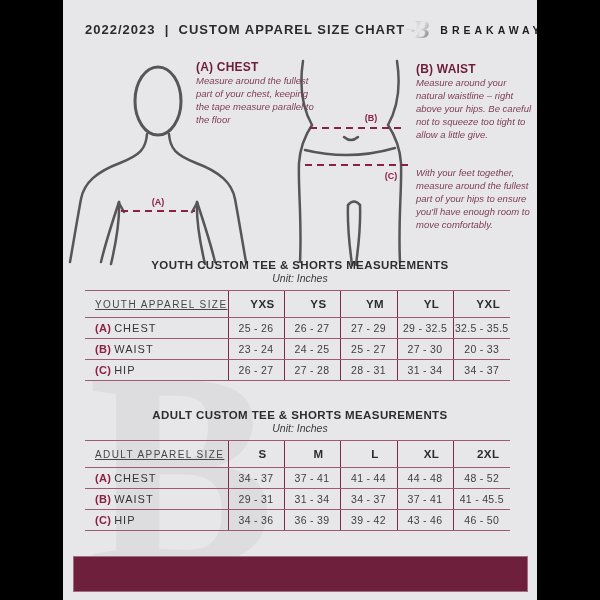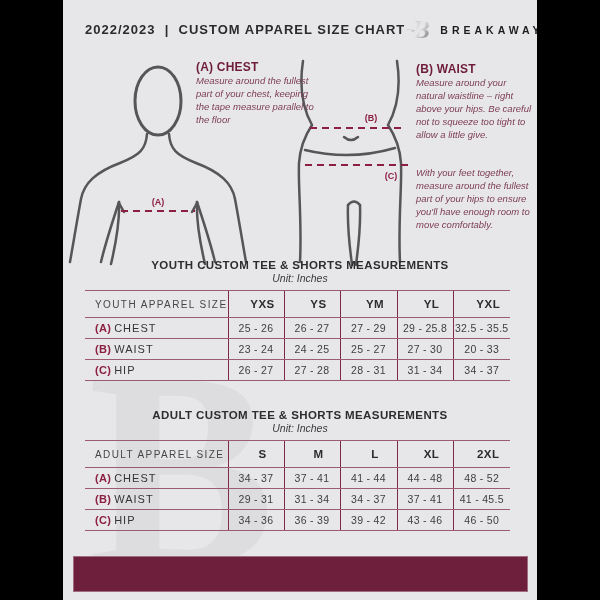--- a/index.html
+++ b/index.html
@@ -44,21 +44,21 @@
   
   .tbl-section{position:absolute;left:0;right:0;z-index:1;}
   .sec-youth{top:259px;}
   .sec-adult{top:409px;}
   .tbl-title{text-align:center;font-size:11.5px;font-weight:700;letter-spacing:0.4px;color:#2d2d2f;}
   .tbl-unit{text-align:center;font-size:10.5px;font-style:italic;color:#3a3a3c;margin-top:1px;}
   table.size-table{border-collapse:collapse;table-layout:fixed;width:425px;margin:6px 0 0 22px;background:transparent;}
   .size-table th,.size-table td{border-top:1px solid var(--line_h);border-bottom:1px solid var(--line_h);padding:0;}
   .size-table th:not(:first-child),.size-table td:not(:first-child){border-left:1px solid var(--line_v);}
   .size-table thead th{height:27px;font-size:11.5px;font-weight:700;color:#2c2c2e;text-align:center;letter-spacing:0.5px;padding-left:13px;}
-  .size-table thead th.lbl{font-size:10px;font-weight:400;letter-spacing:1.4px;color:#46464a;text-align:left;padding-left:10px;}
+  .size-table thead th.lbl{font-size:10px;font-weight:400;letter-spacing:1.4px;color:#46464a;text-align:left;padding-left:10px;text-decoration:underline;}
   .size-table tbody td{height:21px;font-size:10.5px;color:#3e3e40;text-align:center;letter-spacing:0.3px;}
   .size-table tbody td.rowlbl{text-align:left;padding-left:10px;}
   .rowlbl .pfx{font-weight:700;color:var(--accent);font-size:11px;}
   .rowlbl .nm{color:#343436;font-size:11px;letter-spacing:1px;margin-left:3px;}
 
   
   .footer-bar{position:absolute;left:10px;top:556px;width:455px;height:36px;
     background:var(--footer);border:1px solid rgba(255,255,255,0.35);z-index:2;}
 </style>
 </head>
@@ -149,21 +149,21 @@
             <th>YL</th>
             <th>YXL</th>
           </tr>
         </thead>
         <tbody>
           <tr>
             <td class="rowlbl"><span class="pfx">(A)</span><span class="nm">CHEST</span></td>
             <td>25 - 26</td>
             <td>26 - 27</td>
             <td>27 - 29</td>
-            <td>29 - 25.8</td>
+            <td>29 - 32.5</td>
             <td>32.5 - 35.5</td>
           </tr>
           <tr>
             <td class="rowlbl"><span class="pfx">(B)</span><span class="nm">WAIST</span></td>
             <td>23 - 24</td>
             <td>24 - 25</td>
             <td>25 - 27</td>
             <td>27 - 30</td>
             <td>20 - 33</td>
           </tr>

